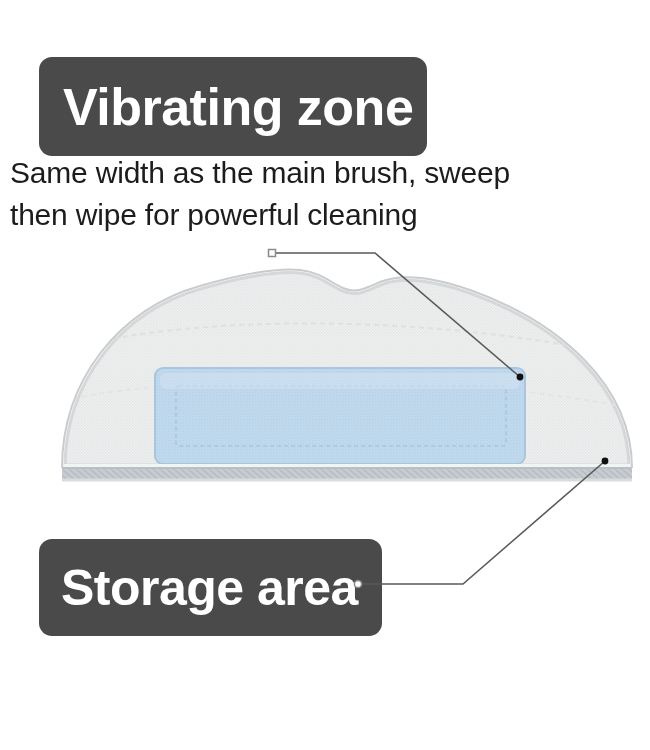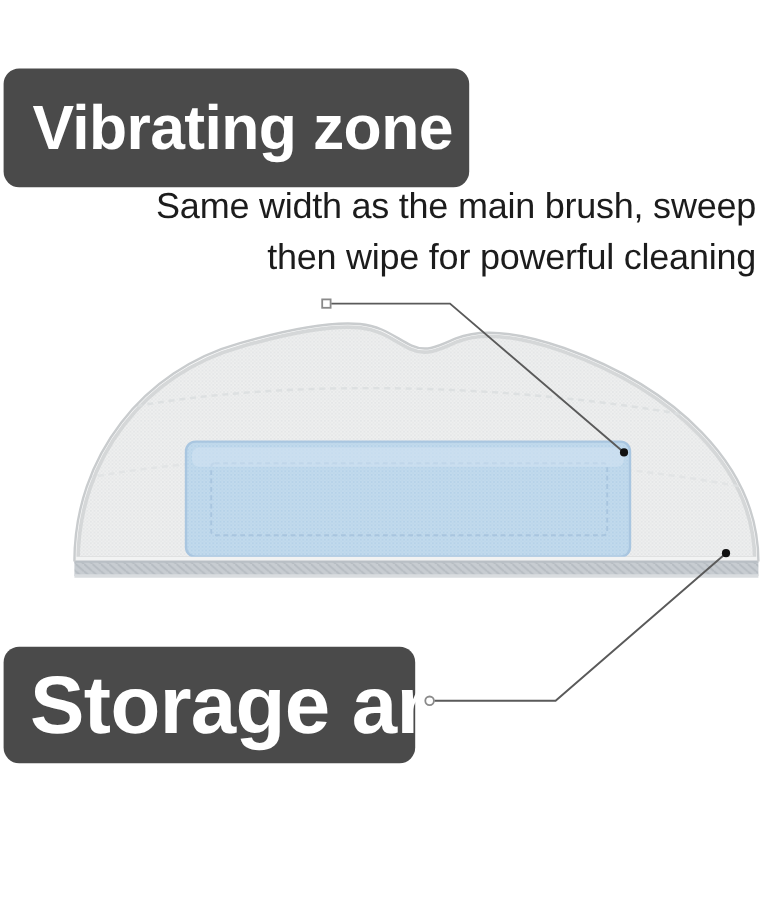--- a/index.html
+++ b/index.html
@@ -24,56 +24,56 @@
   .badge {
     position: absolute;
     display: flex;
     align-items: center;
     background: #4a4a4a;
     color: #ffffff;
     border-radius: 13px;
     font-weight: 700;
     letter-spacing: -0.5px;
     box-sizing: border-box;
+    margin-left: 36px;
   }
   #badge-vibrating {
     left: 3px;
     top: 57px;
     width: 388px;
     height: 99px;
     padding-left: 24px;
     font-size: 52px;
   }
   #badge-storage {
     left: 3px;
     top: 539px;
     width: 343px;
     height: 97px;
     padding-left: 22px;
-    font-size: 68px;
+    font-size: 50px;
   }
   .badge-label {
     white-space: nowrap;
     line-height: 1;
   }
 
   
   .caption {
     position: absolute;
     color: #1c1c1c;
     font-size: 30px;
     line-height: 42px;
     letter-spacing: -0.2px;
     white-space: pre-line;
   }
   #caption-vibrating {
     left: 10px;
     top: 152px;
     width: 620px;
-    text-align: right;
   }
   #caption-storage {
     left: 10px;
     top: 630px;
     width: 620px;
   }
 
   
   #product-stage {
     position: absolute;

